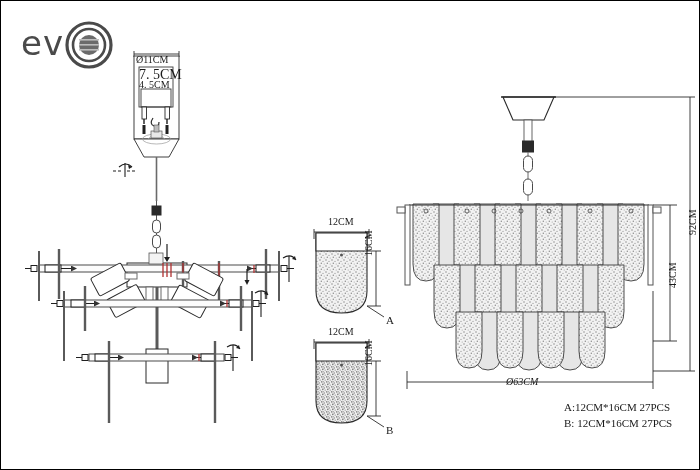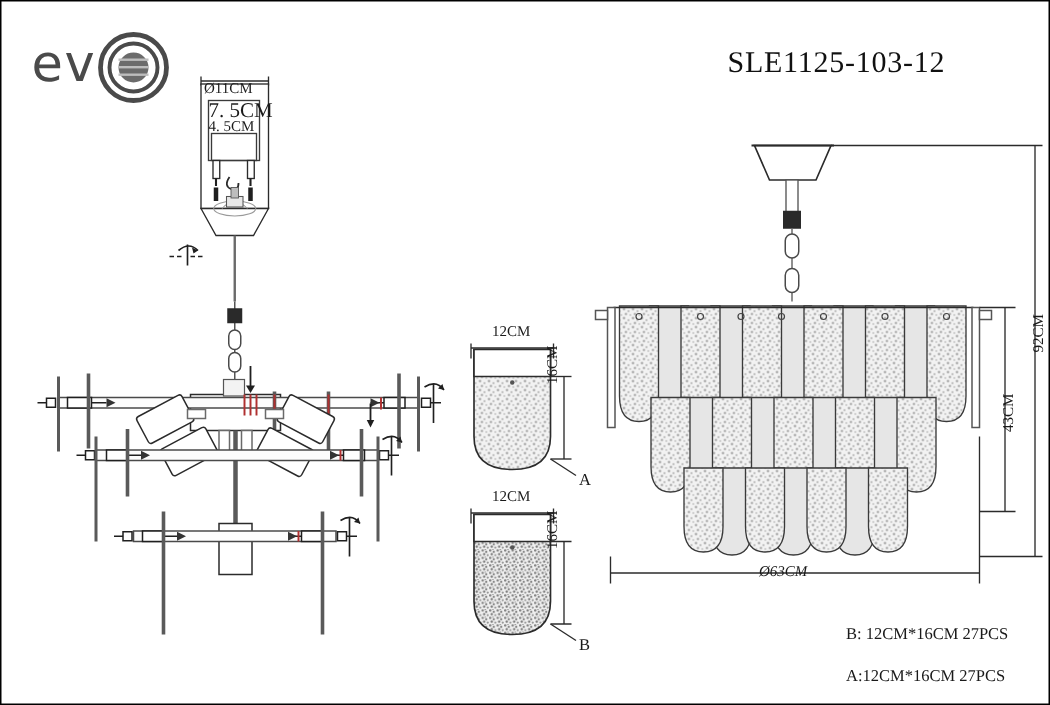--- a/index.html
+++ b/index.html
@@ -46,21 +46,21 @@
   #lbl-a-id { left: 385px; top: 313px; font-size: 11px; }
 
   #lbl-b-w { left: 327px; top: 325px; font-size: 10px; }
   #lbl-b-h { left: 362px; top: 365px; font-size: 10px; transform: rotate(-90deg); transform-origin: left top; }
   #lbl-b-id { left: 385px; top: 423px; font-size: 11px; }
 
   #lbl-dia { left: 505px; top: 375px; font-size: 10px; font-style: italic; }
   #lbl-h43 { left: 666px; top: 287px; font-size: 10px; transform: rotate(-90deg); transform-origin: left top; }
   #lbl-h92 { left: 686px; top: 234px; font-size: 10px; transform: rotate(-90deg); transform-origin: left top; }
 
-  #note-a { left: 563px; top: 400px; font-size: 11px; margin-top: 44px; }
+  #note-a { left: 563px; top: 400px; font-size: 11px; }
   #note-b { left: 563px; top: 416px; font-size: 11px; }
 
   .logo-word {
     position: absolute;
     font-family: "DejaVu Sans", sans-serif;
     font-weight: 400;
     color: #4a4a4a;
     letter-spacing: 1px;
   }
   #logo-ev { left: 20px; top: 22px; font-size: 34px; }
@@ -426,21 +426,20 @@
       </g>
 
       <g stroke="#2b2b2b" stroke-width="0.9" fill="none">
         <line x1="553" y1="96" x2="694" y2="96"></line>
         <line x1="652" y1="370" x2="694" y2="370"></line>
         <line x1="689" y1="96" x2="689" y2="370"></line>
       </g>
     </g>
   </svg>
 
-  <div class="txt" id="product-code">SLE1125-103-12</div>
 
   <div class="txt" id="lbl-d11">Ø11CM</div>
   <div class="txt" id="lbl-75">7. 5CM</div>
   <div class="txt" id="lbl-45">4. 5CM</div>
 
   <div class="txt" id="lbl-a-w">12CM</div>
   <div class="txt" id="lbl-a-h">16CM</div>
   <div class="txt" id="lbl-a-id">A</div>
 
   <div class="txt" id="lbl-b-w">12CM</div>

